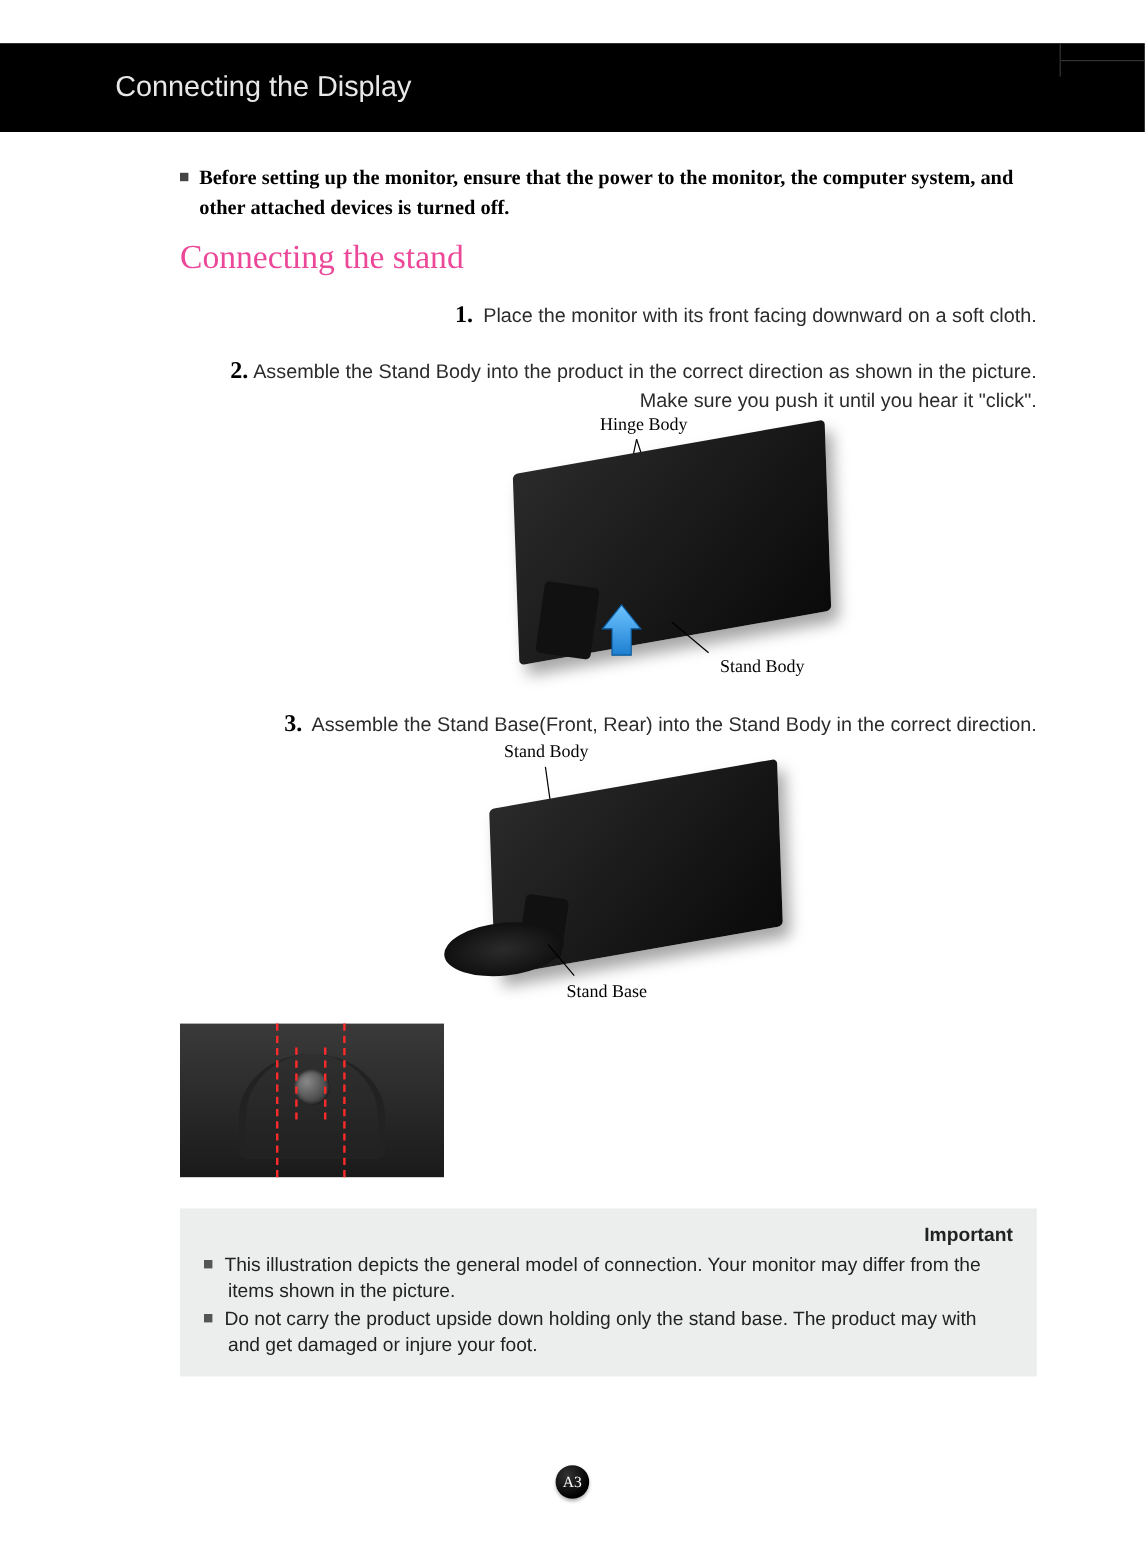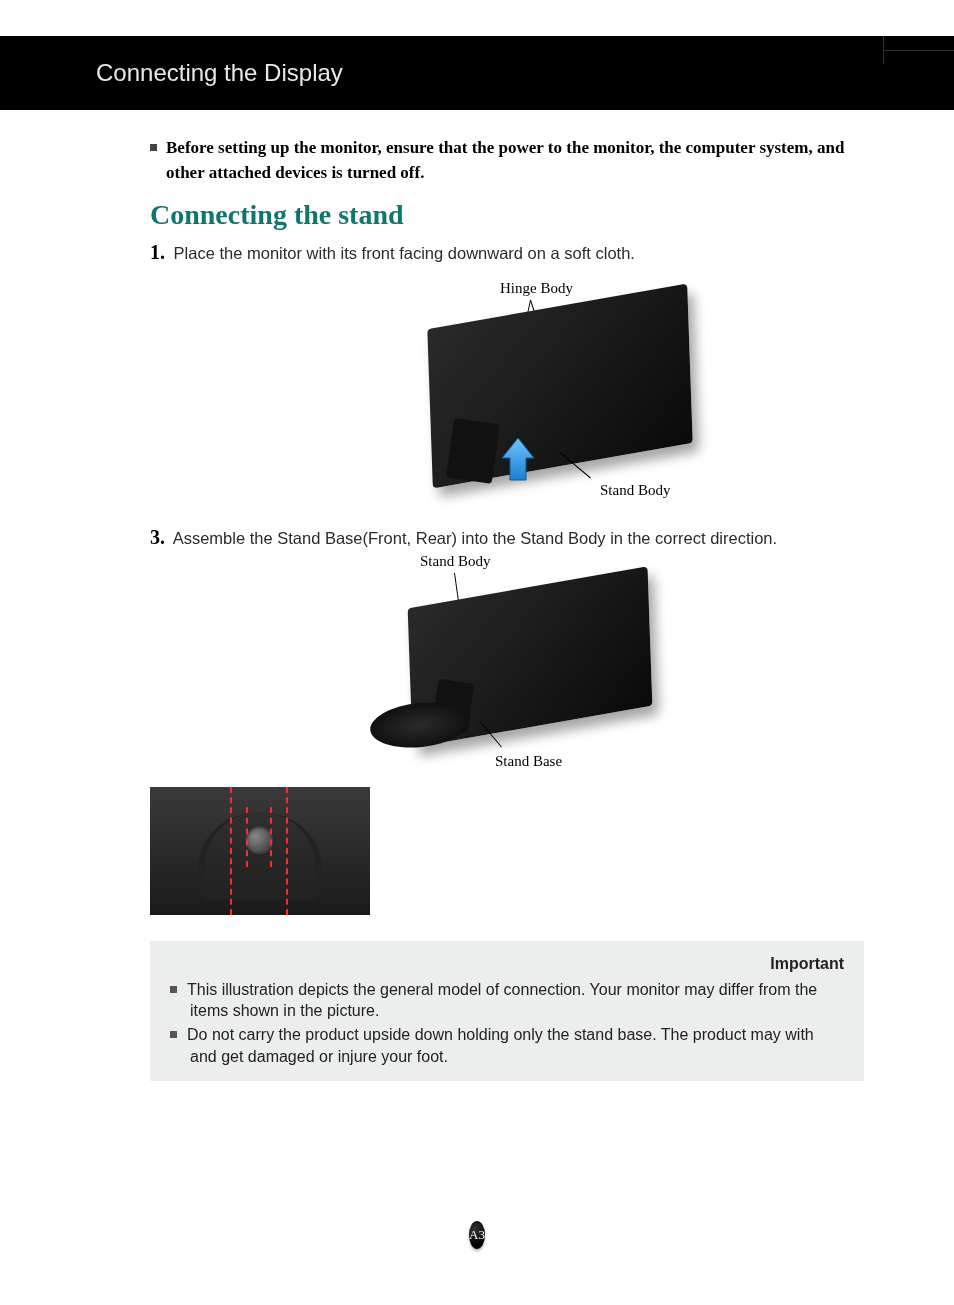--- a/index.html
+++ b/index.html
@@ -50,32 +50,33 @@
     text-indent: -16px;
     margin: 2px 0 14px;
   }
   .intro .bullet {
     display:inline-block; width:7px; height:7px; background:#444;
     margin-right:9px; vertical-align:2px;
   }
 
   h2.section-title {
     font-family: Georgia, 'Times New Roman', serif;
-    font-weight: 700;
+    font-weight: 400;
     font-size: 28px;
-    margin: 8px 0 8px;
-    color: #0f766e;
+    margin: 8px 0 18px;
+    color: #ec4899;
   }
 
   .step {
     font-size: 16.5px; color: #2b2b2b;
     line-height: 1.35;
     margin: 0 0 20px 0;
     padding-left: 26px;
     text-indent: -26px;
+    text-align: right;
   }
   .step .num {
     font-family: Georgia, 'Times New Roman', serif;
     font-weight: 700;
     font-size: 20px;
     color:#000;
     margin-right: 4px;
   }
   .step .continuation { display:block; text-indent:0; padding-left:0; }
 
@@ -180,21 +181,21 @@
   }
   .important-box .bullet {
     display:inline-block; width:7px; height:7px; background:#555;
     margin-right:10px; vertical-align:2px;
   }
 
   .page-badge {
     position:absolute;
     left:50%; bottom: 92px;
     transform: translateX(-50%);
-    width:16px; height:28px;
+    width:28px; height:28px;
     border-radius:50%;
     background: radial-gradient(circle at 35% 30%, #333, #000 70%);
     color:#fff;
     font-family: Georgia, serif;
     font-size: 13px;
     display:flex; align-items:center; justify-content:center;
     box-shadow: 0 2px 3px rgba(0,0,0,0.3);
   }
 </style>
 </head>
@@ -217,20 +218,24 @@
       <span class="bullet"></span><span>Before setting up the monitor, ensure that the power to the monitor, the computer system, and other attached devices is turned off.</span>
     </p>
 
     <h2 class="section-title">Connecting the stand</h2>
 
     <p class="step">
       <span class="num">1.</span>
       <span>Place the monitor with its front facing downward on a soft cloth.</span>
     </p>
 
+    <p class="step" style="margin-bottom:6px">
+      <span class="num">2.</span><span>Assemble the Stand Body into the product in the correct direction as shown in the picture.</span>
+      <span class="continuation">Make sure you push it until you hear it "click".</span>
+    </p>
 
     <div class="fig fig1">
       <div class="callout" style="left:150px; top:-6px;">
         <span>Hinge Body</span>
         <div class="line" style="left:30px; top:20px; width:1px; height:60px; transform:rotate(12deg); transform-origin:top;"></div>
         <div class="line" style="left:30px; top:20px; width:1px; height:72px; transform:rotate(-18deg); transform-origin:top;"></div>
       </div>
       <div class="monitor-back"></div>
       <div class="stand-body-piece"></div>
       <div class="arrow-up">
@@ -256,21 +261,21 @@
     </p>
 
     <div class="fig fig2">
       <div class="callout" style="left:130px; top:-4px;">
         <span>Stand Body</span>
         <div class="line" style="left:34px; top:20px; width:1px; height:100px; transform:rotate(-8deg); transform-origin:top;"></div>
       </div>
       <div class="monitor-back"></div>
       <div class="stand-body-piece"></div>
       <div class="stand-base-piece"></div>
-      <div class="callout" style="left:205px; top:196px;">
+      <div class="callout" style="left:182px; top:196px;">
         <span>Stand Base</span>
         <div class="line" style="left:6px; top:-6px; width:1px; height:34px; transform:rotate(140deg); transform-origin:top;"></div>
       </div>
     </div>
 
     <div class="step-row">
       <div class="lock-photo">
         <div class="ring"></div>
         <div class="knob"></div>
         <div class="dash a"></div>

